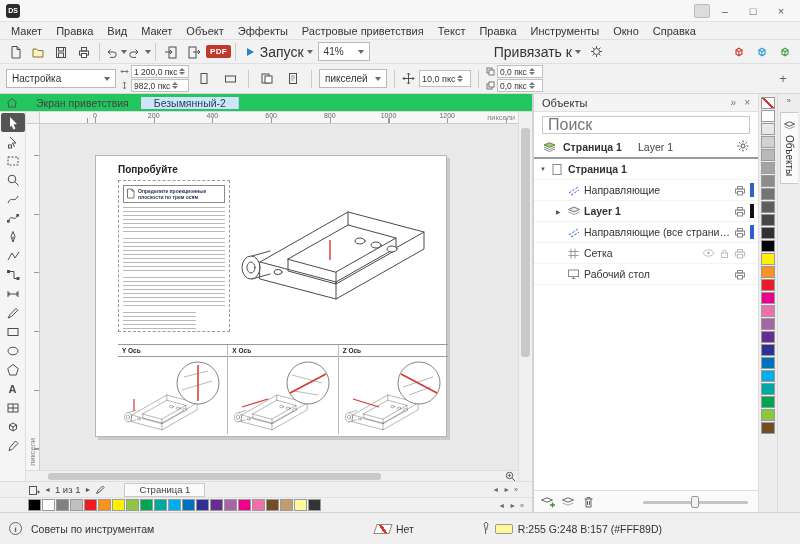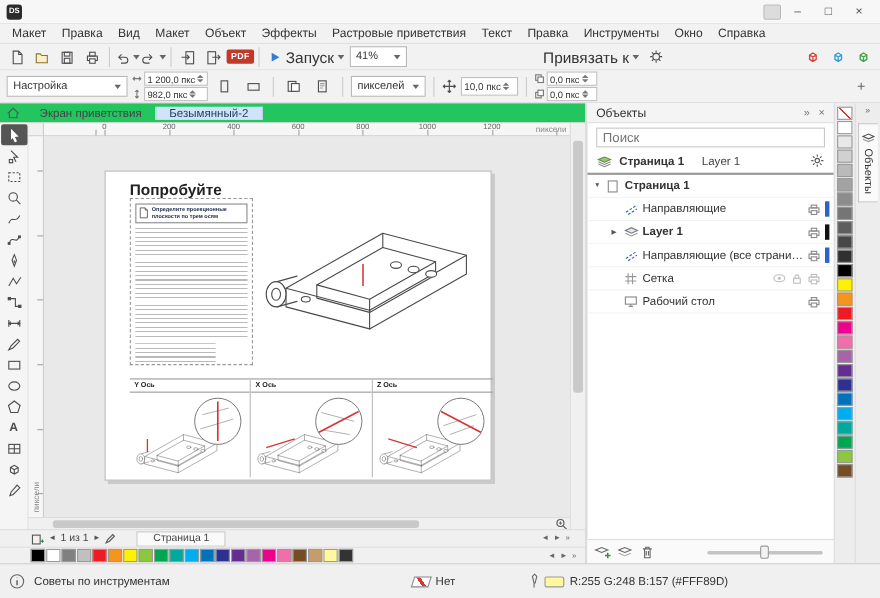--- a/index.html
+++ b/index.html
@@ -70,21 +70,21 @@
 .canvas{flex:1;position:relative;background:#e9e9e9;overflow:hidden}
 .hscroll-row{height:11px;display:flex;background:#f0f0f0;border-top:1px solid #ddd}
 .hscroll-track{flex:1;position:relative}
 .hthumb{position:absolute;left:8px;top:2px;height:7px;width:72%;background:#c9c9c9;border-radius:3px}
 .zoom-corner{width:16px;display:flex;align-items:center;justify-content:center}
 .vscroll{width:14px;background:#f0f0f0;border-left:1px solid #ddd;position:relative}
 .vthumb{position:absolute;top:16px;left:2px;width:9px;height:62%;background:#c9c9c9;border-radius:3px}
 
 
 .page{position:absolute;left:55px;top:31px;width:352px;height:282px;background:#fff;border:1px solid #b5b5b5;box-shadow:3px 3px 0 rgba(0,0,0,.13)}
-.page-title{position:absolute;left:22px;top:8px;font-size:14px;font-weight:bold;color:#222}
+.page-title{position:absolute;left:22px;top:8px;font-size:10px;font-weight:bold;color:#222}
 .tipbox{position:absolute;left:22px;top:24px;width:112px;height:152px;border:1px dashed #9a9a9a;padding:4px}
 .tiphead{display:flex;gap:3px;border:1px solid #8a8a8a;padding:2px;margin-bottom:4px;align-items:flex-start}
 .tiphead .t{font-size:5px;line-height:6px;font-weight:bold;color:#1c2b4a}
 .tip-lines{background:repeating-linear-gradient(to bottom,#b9b9b9 0 1px,transparent 1px 4px);margin-bottom:5px}
 .main-illus{position:absolute;left:130px;top:26px}
 .bottom-block{position:absolute;left:22px;top:188px;width:330px;height:90px;border-top:1px solid #9a9a9a;display:flex}
 .sec-col{flex:1;border-right:1px solid #bbb;position:relative}
 .sec-col:last-child{border-right:none}
 .sec-head{height:12px;border-bottom:1px solid #9a9a9a;font-size:6.5px;font-weight:bold;padding:2px 0 0 4px;color:#222}
 .sec-col svg{display:block}
@@ -95,21 +95,21 @@
 .nav-arrow{font-size:7px;color:#555}
 .hpalette{height:15px;display:flex;align-items:center;background:#f0f0f0;border-top:1px solid #e0e0e0;padding-left:28px;gap:1px}
 .hpalette .swatch{width:13px;height:12px;border:1px solid #9a9a9a;flex:none}
 .pal-ctrl{margin-left:auto;display:flex;gap:4px;padding-right:8px;color:#666;font-size:7px}
 
 
 .docker{width:225px;background:#fff;display:flex;flex-direction:column;border-left:1px solid #d0d0d0}
 .docker-header{height:18px;display:flex;align-items:center;background:#f4f4f4;border-bottom:1px solid #e0e0e0;padding:0 8px;font-size:11px;color:#333}
 .docker-header .hic{margin-left:auto;display:flex;gap:8px;color:#777;font-size:10px}
 .docker-search{padding:4px 8px 3px}
-.docker-search input{width:100%;height:18px;border:1px solid #c8c8c8;font-size:12px;padding:0 5px;font-family:"Liberation Sans",sans-serif;color:#333;background:#fff}
+.docker-search input{width:100%;height:18px;border:1px solid #c8c8c8;font-size:16px;padding:0 5px;font-family:"Liberation Sans",sans-serif;color:#333;background:#fff}
 .info-row{height:22px;display:flex;align-items:center;gap:6px;padding:0 8px;border-bottom:2px solid #9a9a9a}
 .info-row .pg{font-weight:bold;font-size:10.5px}
 .info-row .ly{font-size:10.5px;margin-left:10px;color:#444}
 .info-row .gear{margin-left:auto}
 .tree{flex:0 0 auto}
 .tree-row{height:21px;display:flex;align-items:center;padding:0 4px 0 6px;border-bottom:1px solid #f3f3f3;font-size:10.5px;color:#333}
 .tree-row.lvl1{padding-left:22px}
 .exp{width:11px;font-size:6px;color:#555;flex:none}
 .tree-ic{width:17px;flex:none;display:flex;align-items:center}
 .tree-label{white-space:nowrap;overflow:hidden;text-overflow:ellipsis}

